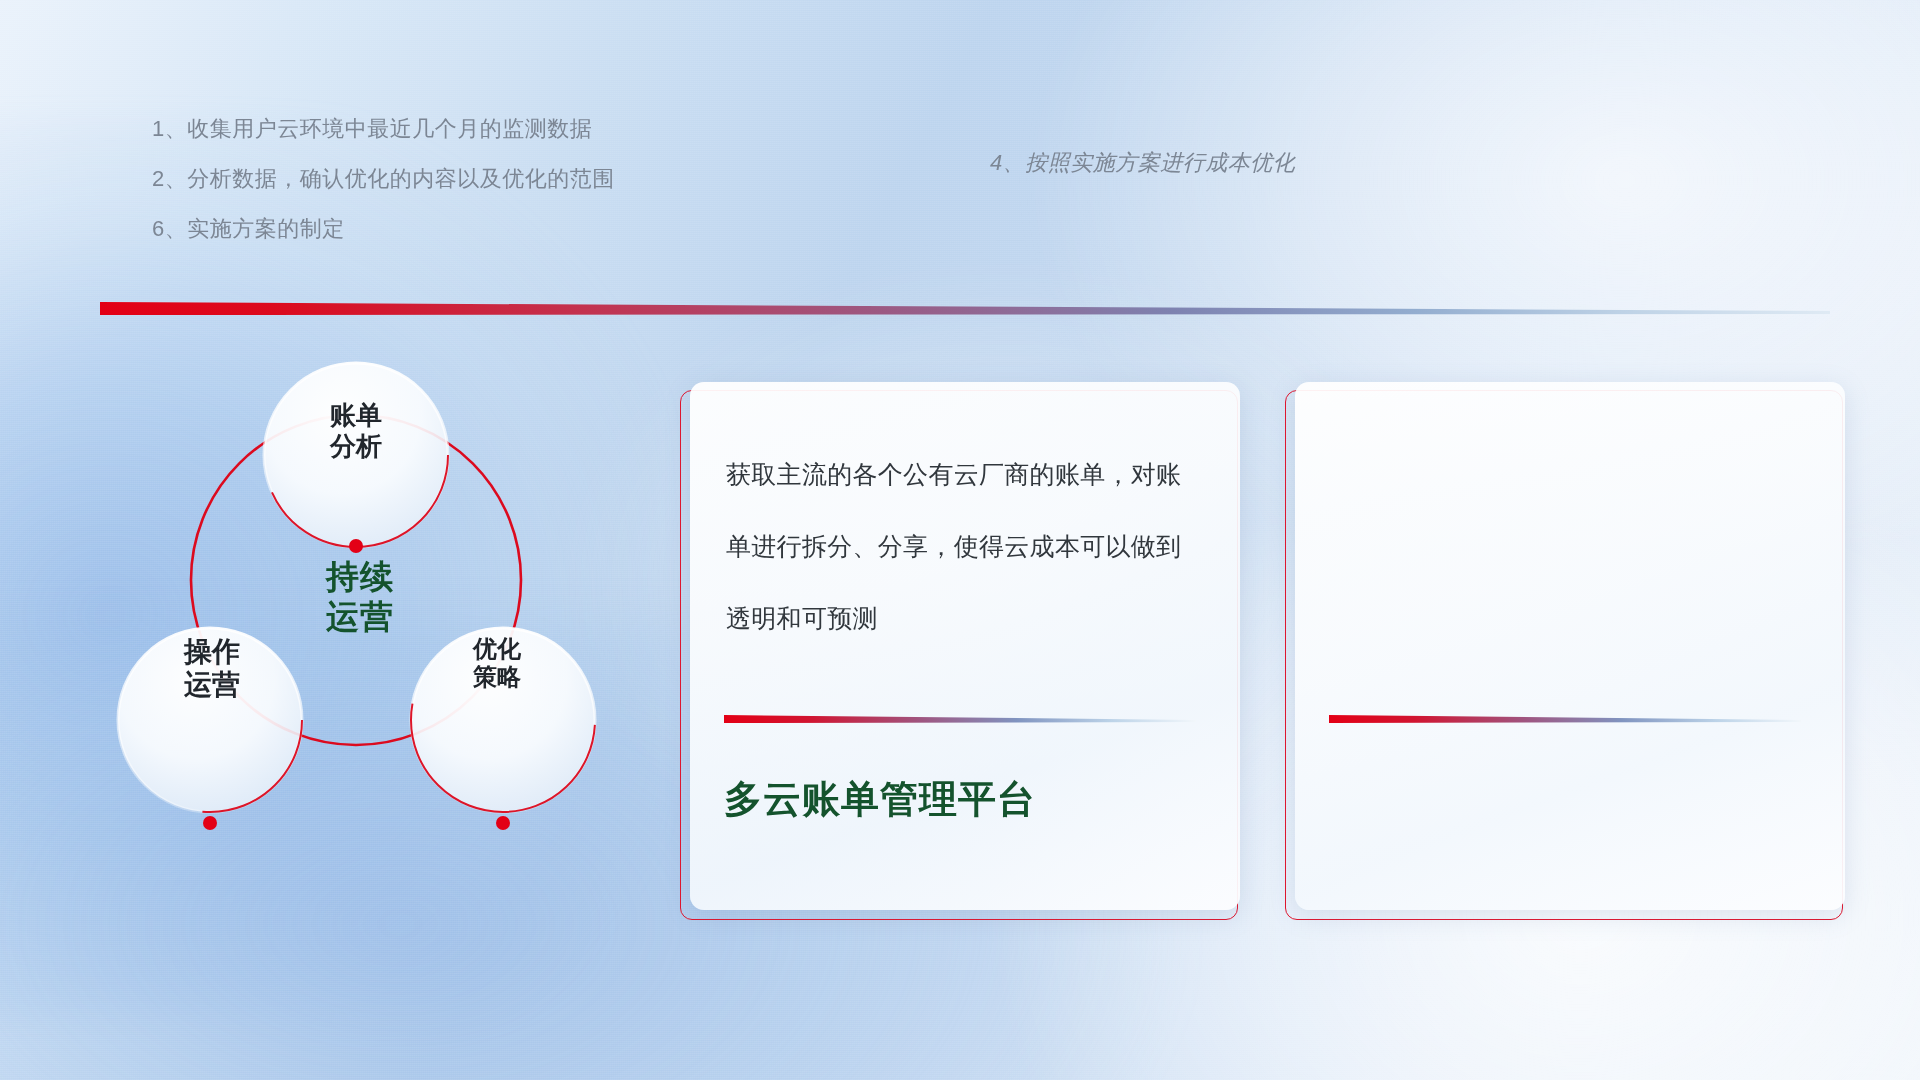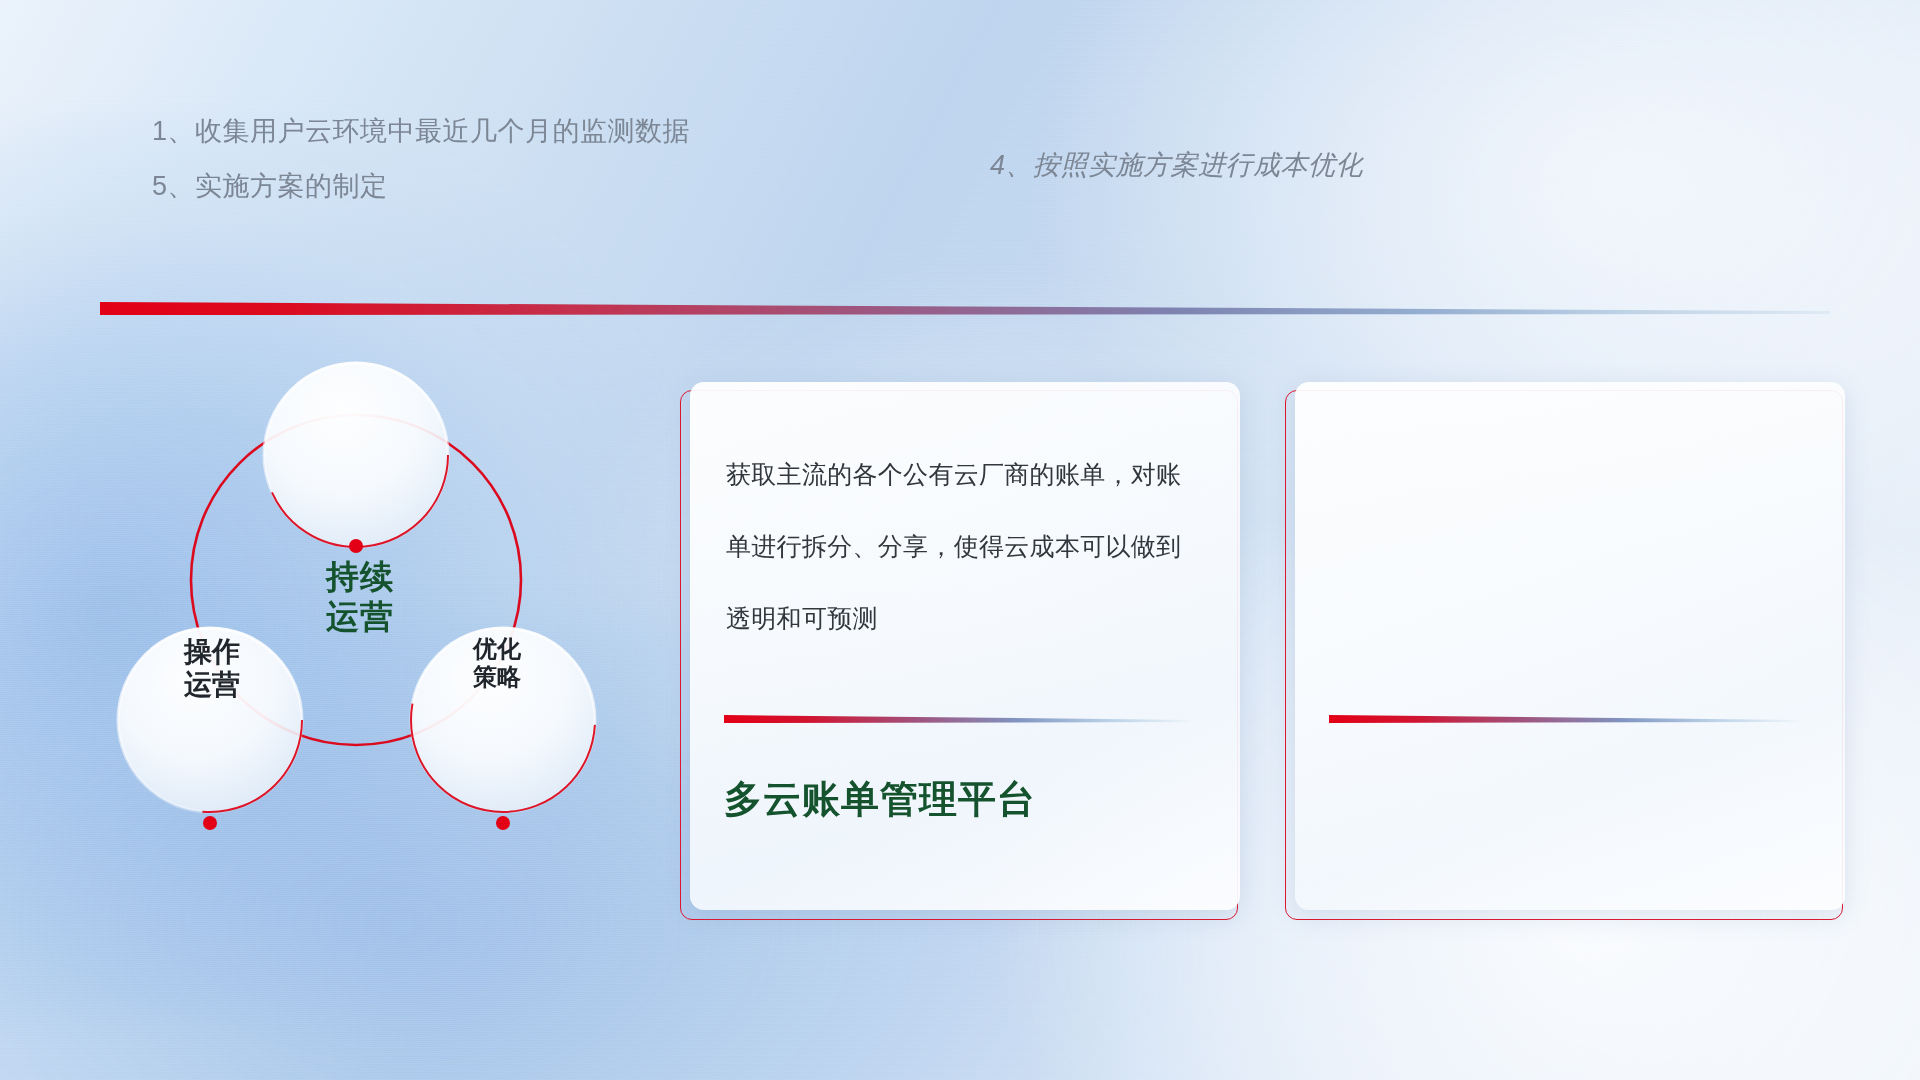--- a/index.html
+++ b/index.html
@@ -100,21 +100,21 @@
     opacity: 0.30;
     background-image:
       repeating-linear-gradient(0deg, rgba(255,255,255,0.22) 0 1px, rgba(0,0,0,0) 1px 2px),
       repeating-linear-gradient(90deg, rgba(255,255,255,0.14) 0 1px, rgba(0,0,0,0) 1px 2px);
   }
 
   
   .steps {
     position: absolute;
     color: #7c8694;
-    font-size: 27px;
+    font-size: 22px;
     line-height: 1.0;
     letter-spacing: 0.5px;
     white-space: nowrap;
   }
   .steps.left  { left: 152px; top: 118px; }
   .steps.right { left: 990px; top: 152px; font-style: italic; }
   .step-item { margin-bottom: 28px; }
   .step-item:last-child { margin-bottom: 0; }
 
   
@@ -239,21 +239,22 @@
   <div class="bg-base"></div>
   <div class="bg-blue-blob-left"></div>
   <div class="bg-blue-blob-bottom"></div>
   <div class="bg-white-top-right"></div>
   <div class="bg-white-bottom-right"></div>
   <div class="bg-white-center"></div>
   <div class="bg-noise"></div>
 
   <div class="steps left">
     <div class="step-item">1、收集用户云环境中最近几个月的监测数据</div>
-    <div class="step-item">5、实施方案的制定</div>
+    <div class="step-item">2、分析数据，确认优化的内容以及优化的范围</div>
+    <div class="step-item">6、实施方案的制定</div>
   </div>
 
   <div class="steps right">
     <div class="step-item">4、按照实施方案进行成本优化</div>
   </div>
 
   <div class="divider-wrap">
     <svg width="1730" height="18" viewBox="0 0 1730 18">
       <defs>
         <linearGradient id="dividerGrad" x1="0" y1="0" x2="1" y2="0">
@@ -296,20 +297,22 @@
 
       <circle cx="261" cy="110" r="92" fill="url(#bubbleFill)" stroke="url(#bubbleStroke)" stroke-width="3"></circle>
       <circle cx="261" cy="110" r="92" fill="none" stroke="#dc0a1e" stroke-width="2" stroke-dasharray="330 600" stroke-dashoffset="80" opacity="0.95"></circle>
 
       <circle cx="261" cy="70" r="6.5" fill="#e30016" opacity="0"></circle>
       <circle cx="261" cy="201" r="7" fill="#e30016"></circle>
       <circle cx="115" cy="478" r="7" fill="#e30016"></circle>
       <circle cx="408" cy="478" r="7" fill="#e30016"></circle>
     </svg>
 
+    <div class="venn-label top">账单
+分析</div>
     <div class="venn-label bl">操作
 运营</div>
     <div class="venn-label br">优化
 策略</div>
     <div class="venn-center">持续
 运营</div>
   </div>
 
   <div class="card left">
     <div class="card-redframe"></div>

